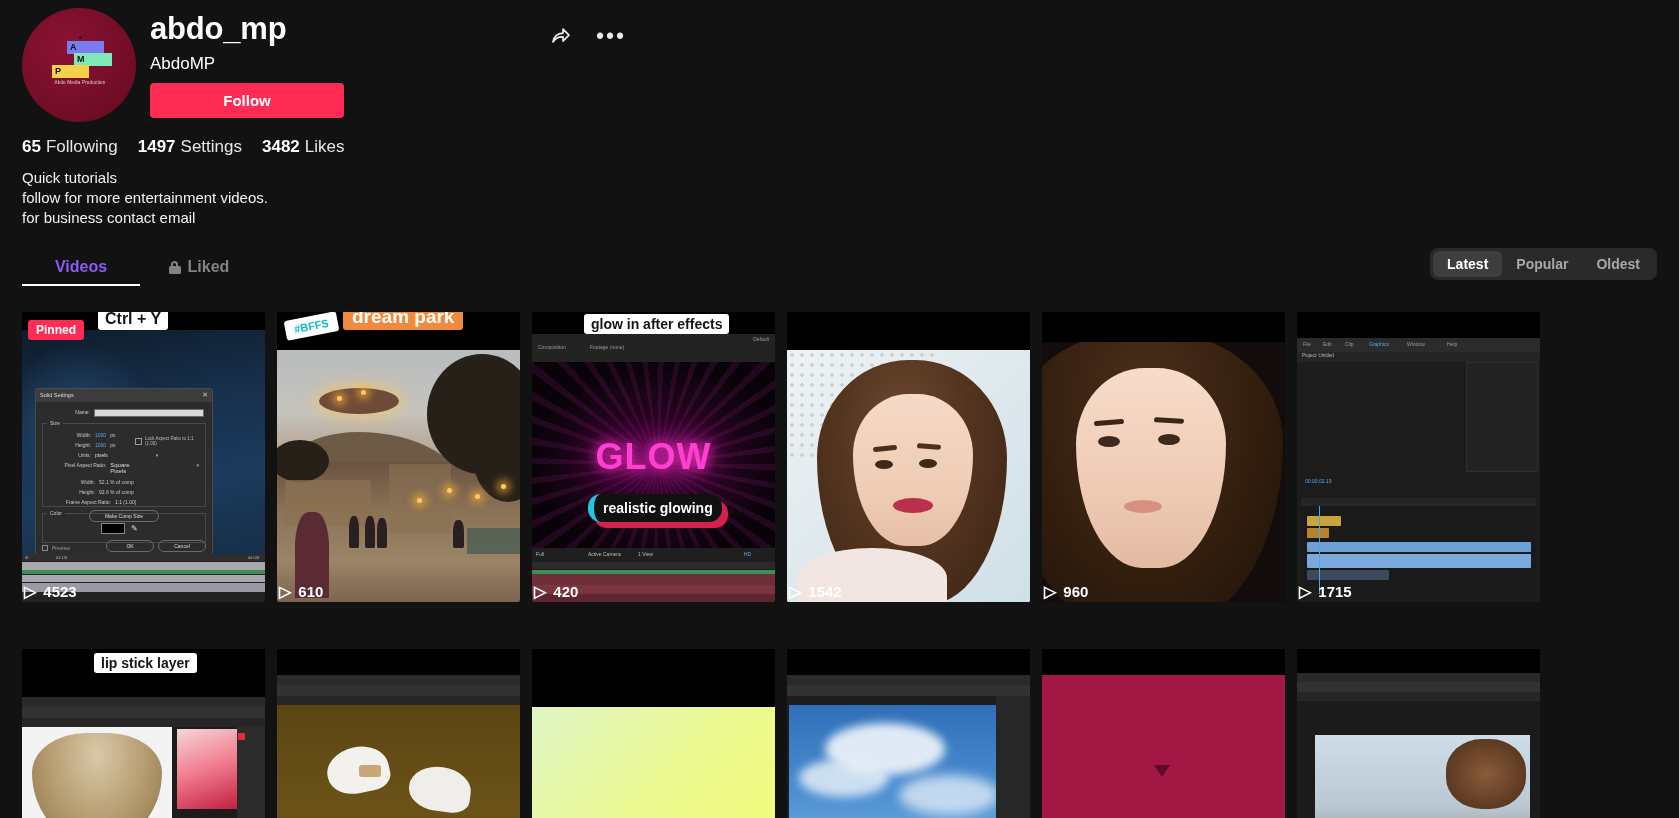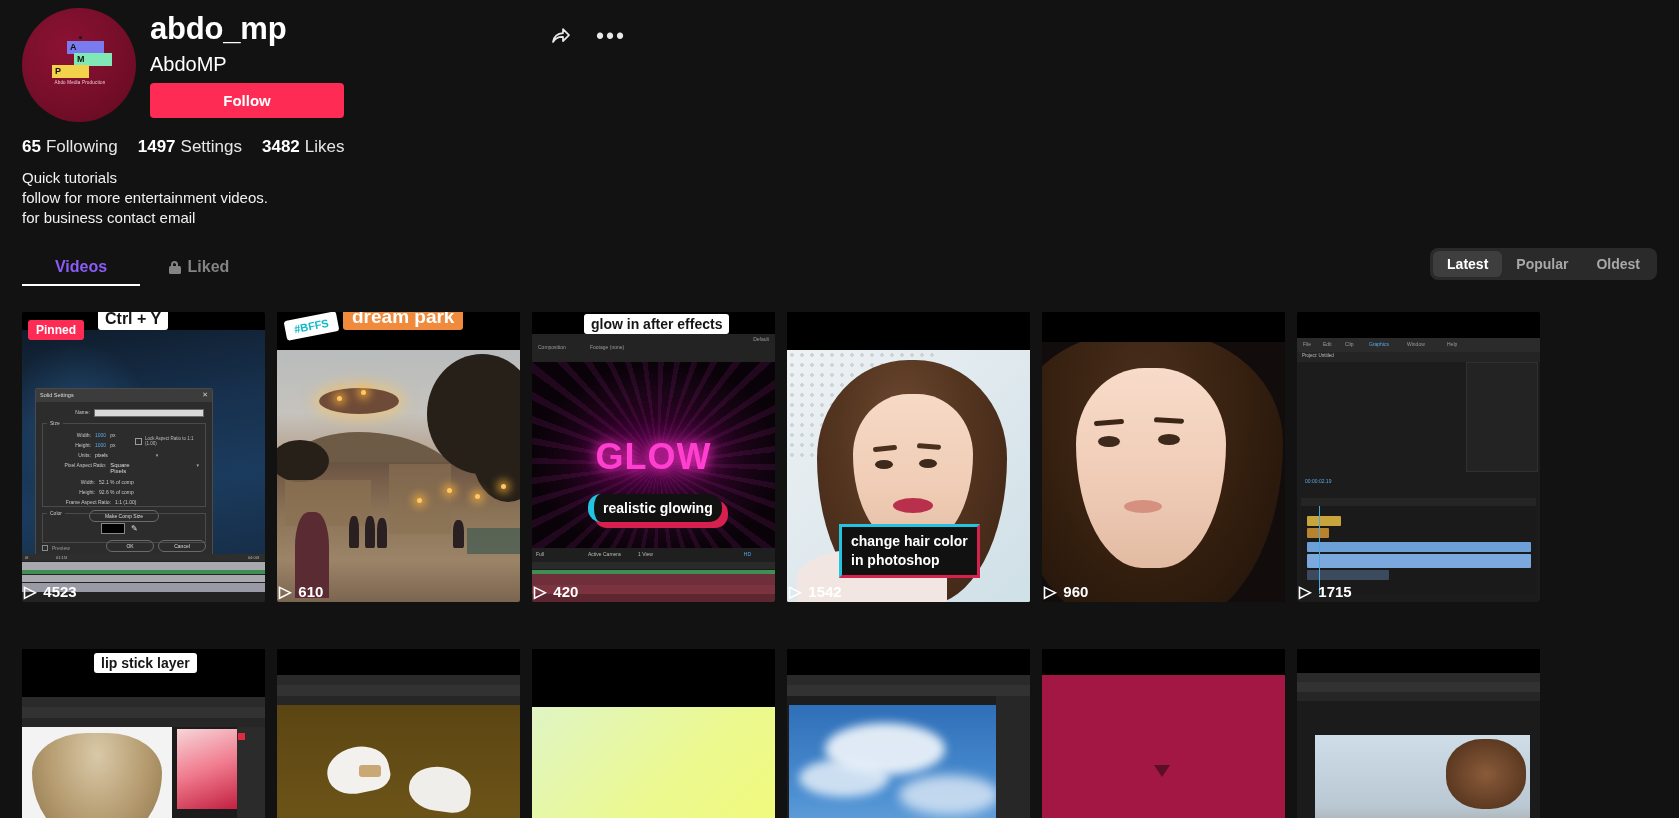--- a/index.html
+++ b/index.html
@@ -28,21 +28,21 @@
   .av-m { left: 52px; top: 45px; width: 38px; height: 13px; background: #7fe8b6; }
   .av-p { left: 30px; top: 57px; width: 37px; height: 13px; background: #f2d24a; }
   .av-letter { font-size: 9px; font-weight: 700; color: #111; line-height: 13px; padding-left: 3px; font-family: "Liberation Sans", sans-serif; }
   .av-caption {
     position: absolute; left: 27px; top: 72px; width: 62px; text-align: center;
     font-size: 4.5px; letter-spacing: .2px; color: #f0c8d4; font-family: "Liberation Sans", sans-serif;
   }
 
   .name-block { position: absolute; left: 128px; top: 2px; }
   .username { font-size: 31px; font-weight: 700; letter-spacing: -.2px; line-height: 38px; }
-  .nickname { font-size: 20px; font-weight: 400; color: #fff; line-height: 24px; margin-top: 4px; }
+  .nickname { font-size: 17px; font-weight: 400; color: #fff; line-height: 24px; margin-top: 4px; }
 
   .follow-btn {
     position: absolute; left: 128px; top: 75px; width: 194px; height: 35px;
     background: #fe2c55; color: #fff; border: none; border-radius: 4px;
     font-size: 15px; font-weight: 700; cursor: pointer; font-family: "Liberation Sans", sans-serif;
   }
 
   .header-actions { position: absolute; left: 521px; top: 10px; display: flex; align-items: center; gap: 14px; }
   .icon-btn { width: 36px; height: 36px; display: flex; align-items: center; justify-content: center; cursor: pointer; }
   .dots { font-size: 23px; color: #e9e9e9; letter-spacing: 2px; line-height: 10px; }
@@ -490,24 +490,20 @@
             <div class="p4-face"></div>
             <div class="p4-brow" style="left:86px;top:96px;transform:rotate(-6deg);"></div>
             <div class="p4-brow" style="left:130px;top:94px;transform:rotate(4deg);"></div>
             <div class="p4-eye" style="left:88px;top:110px;"></div>
             <div class="p4-eye" style="left:132px;top:109px;"></div>
             <div class="p4-lips"></div>
             <div class="p4-shoulder"></div>
           </div>
           <div class="p4-top"></div>
         </div>
-        <div class="cap-box-cyan2" style="left:52px;top:212px;">
-          <div>change hair color</div>
-          <div>in photoshop</div>
-        </div>
         <div class="views">
           <span class="play-glyph">▷</span>
           <span>1542</span>
         </div>
       </div>
     </div>
 
     <div class="video-card">
       <div class="thumb">
         <div class="thumb-inner">

